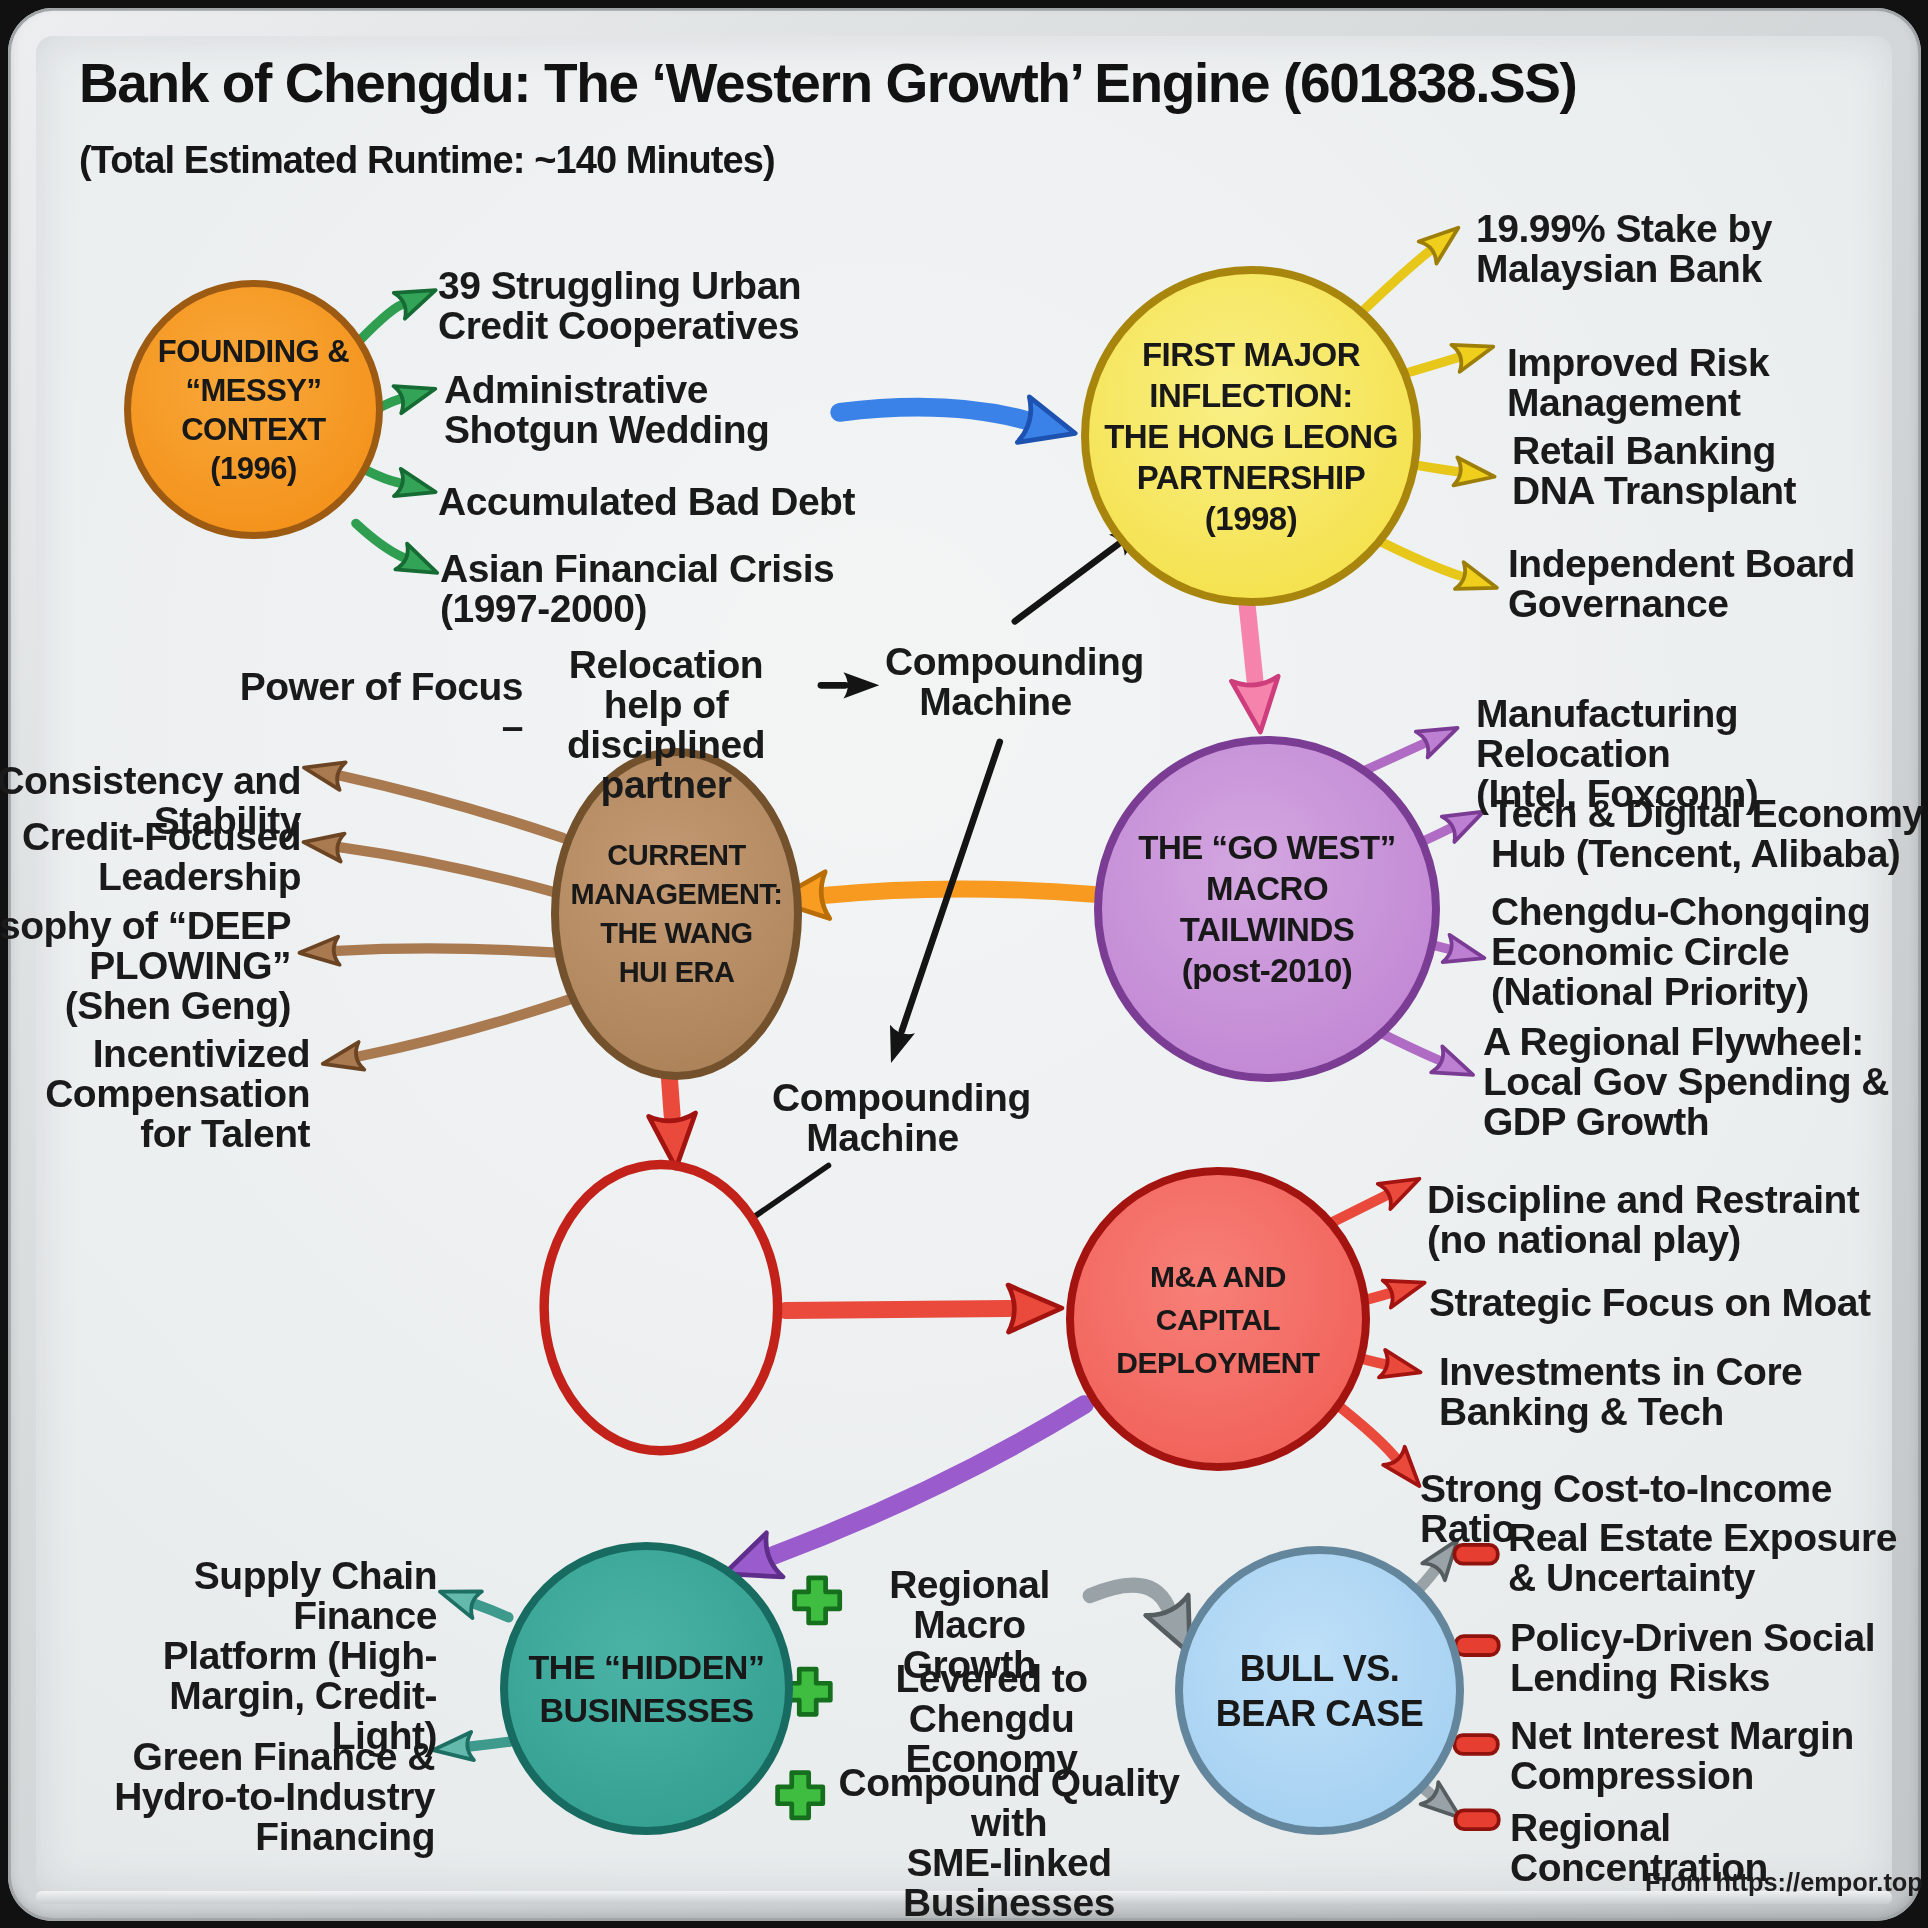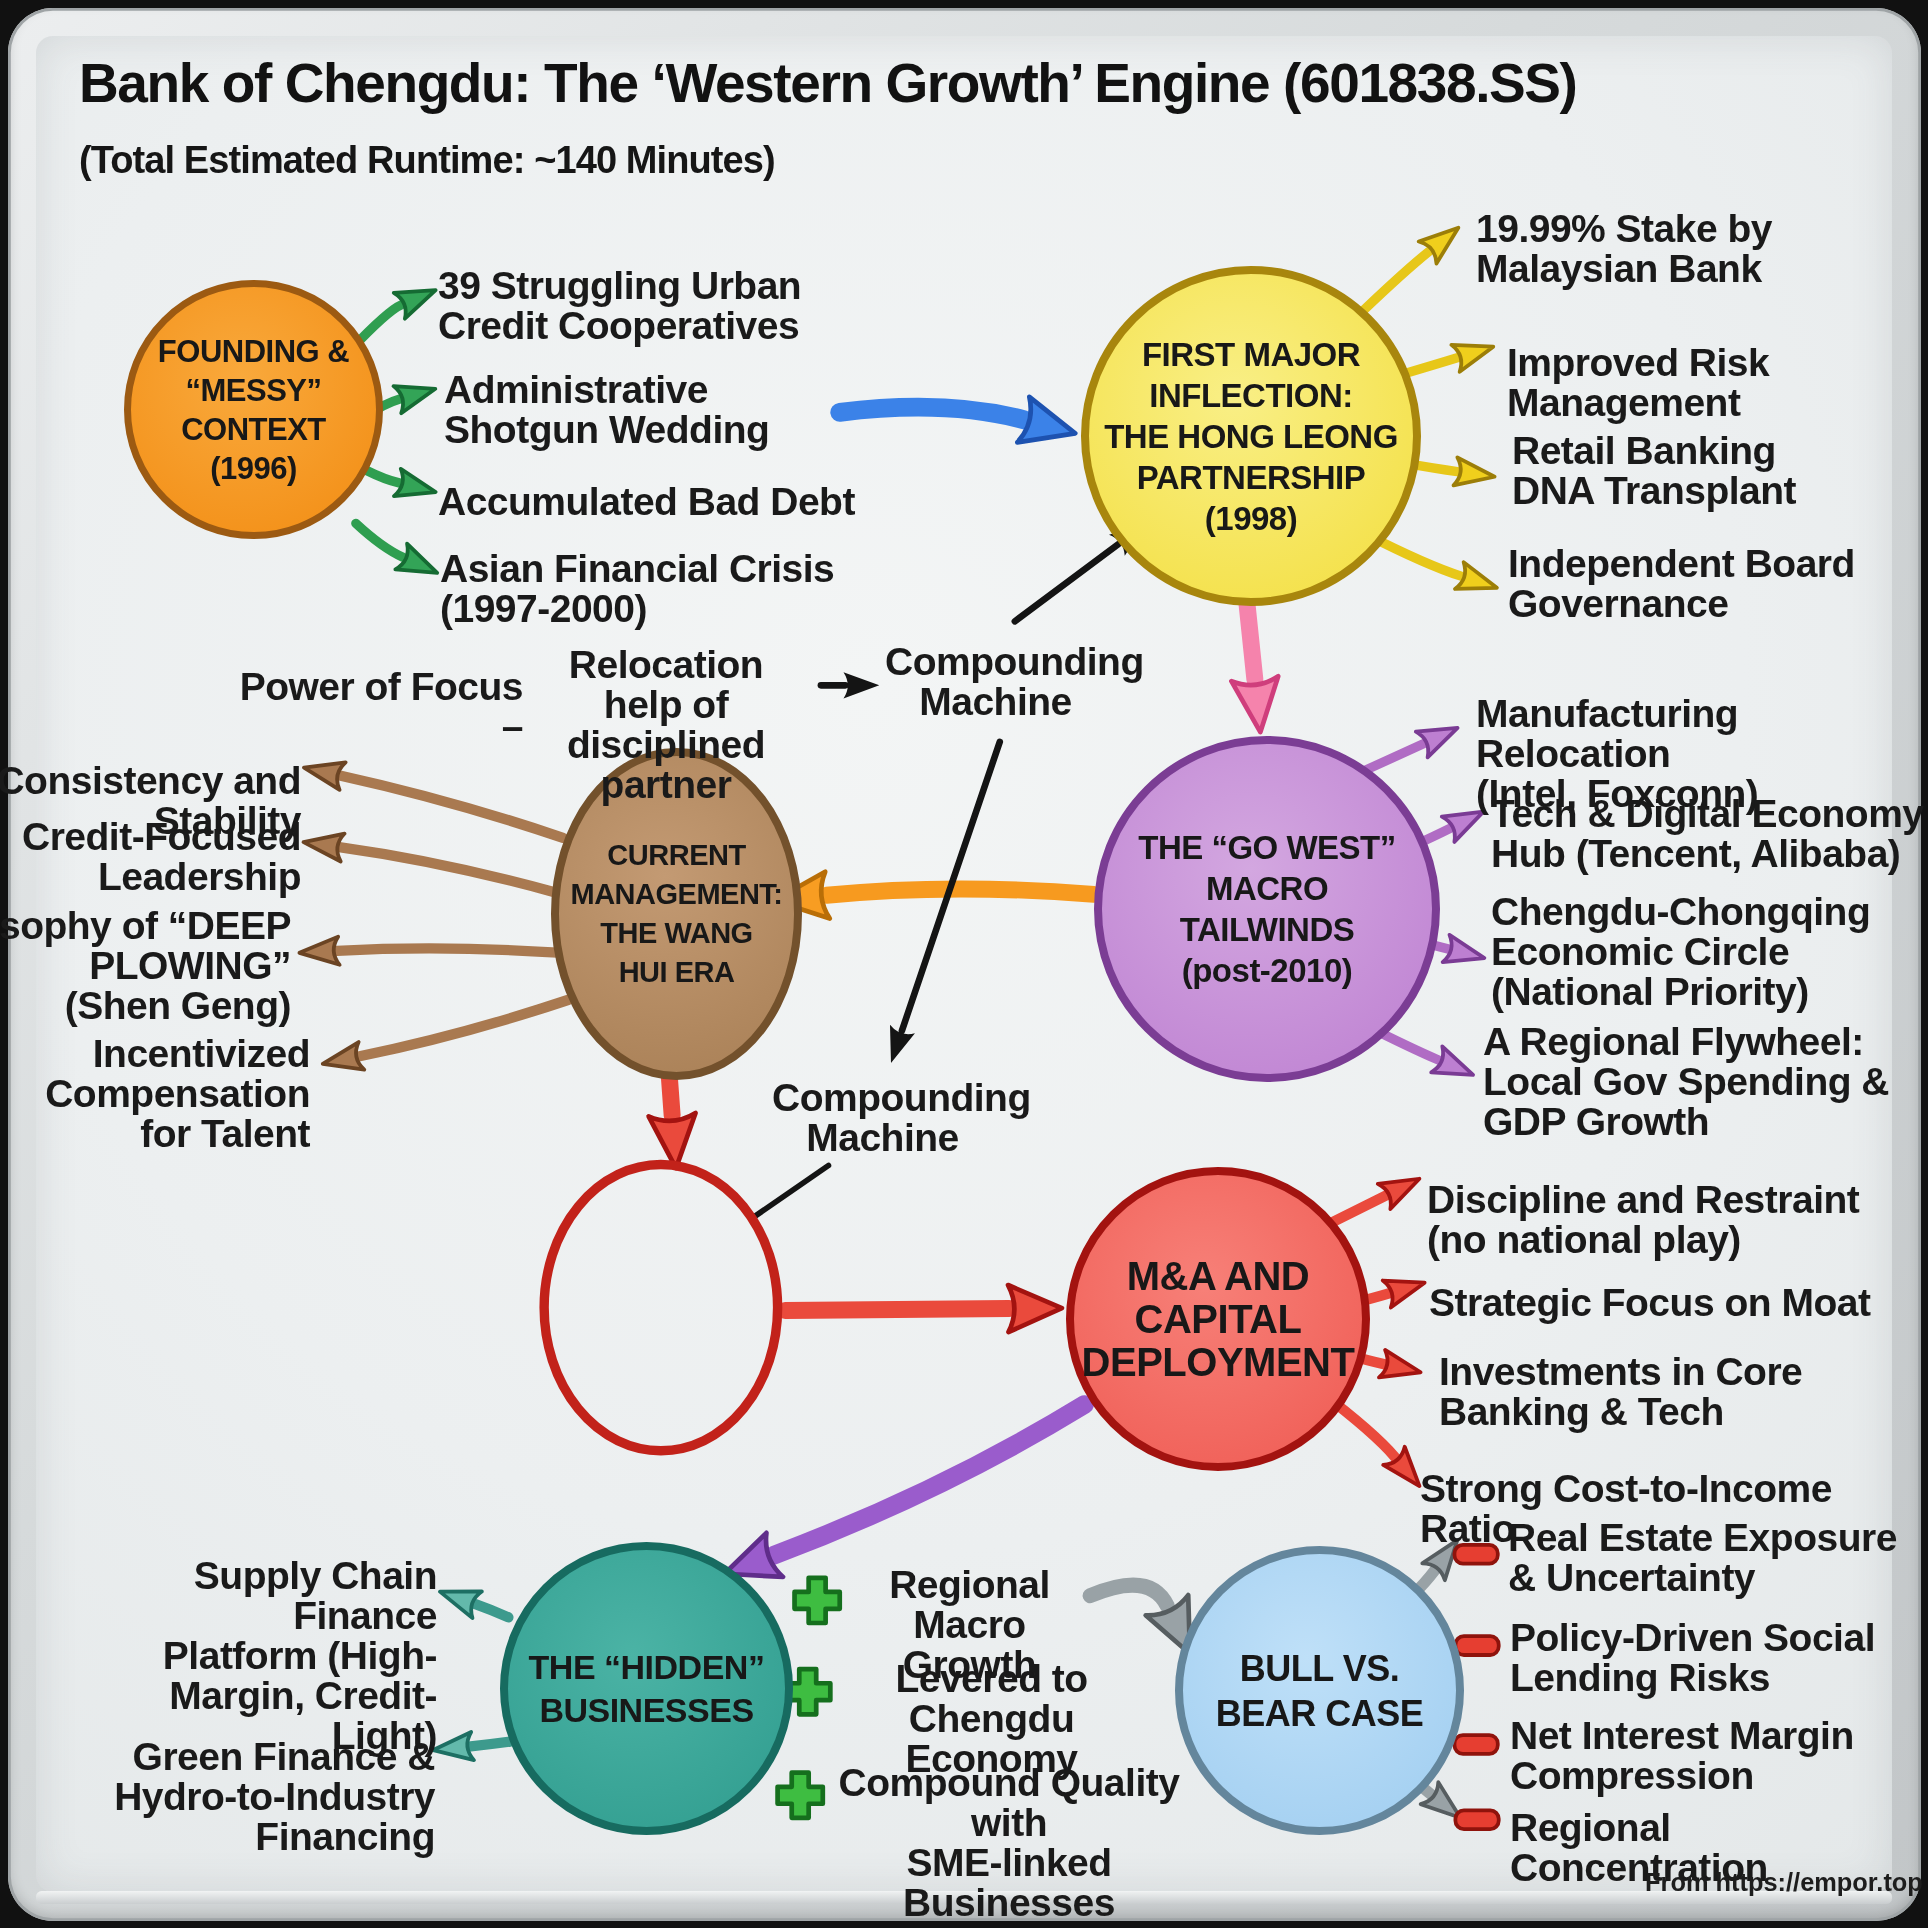--- a/index.html
+++ b/index.html
@@ -159,21 +159,21 @@
   <div class="node" style="left:1094px;top:736px;width:330px;height:330px;font-size:33px;line-height:41px;
               background:radial-gradient(circle at 45% 38%,#d3a7e0,#bd7fd1);border:8.5px solid #7b3d94;">THE “GO WEST”
 MACRO
 TAILWINDS
 (post-2010)</div>
   <div class="node" style="left:551px;top:748px;width:235px;height:316px;font-size:29px;line-height:39px;
               background:radial-gradient(circle at 45% 38%,#c39a73,#a87f55);border:8.5px solid #73512c;">CURRENT
 MANAGEMENT:
 THE WANG
 HUI ERA</div>
-  <div class="node" style="left:1066px;top:1167px;width:288px;height:288px;font-size:40px;line-height:43px;
+  <div class="node" style="left:1066px;top:1167px;width:288px;height:288px;font-size:30px;line-height:43px;
               background:radial-gradient(circle at 45% 38%,#f78078,#ef5a52);border:8.5px solid #a31310;">M&amp;A AND
 CAPITAL
 DEPLOYMENT</div>
   <div class="node" style="left:500px;top:1542px;width:277px;height:277px;font-size:34px;line-height:43px;
               background:radial-gradient(circle at 45% 38%,#4bb3a5,#2f9c8e);border:8.5px solid #176b60;">THE “HIDDEN”
 BUSINESSES</div>
   <div class="node" style="left:1175px;top:1546px;width:273px;height:273px;font-size:36px;line-height:45px;
               background:radial-gradient(circle at 45% 38%,#bfe0f8,#9fcdf0);border:8.5px solid #64869c;">BULL VS.
 BEAR CASE</div>
 

